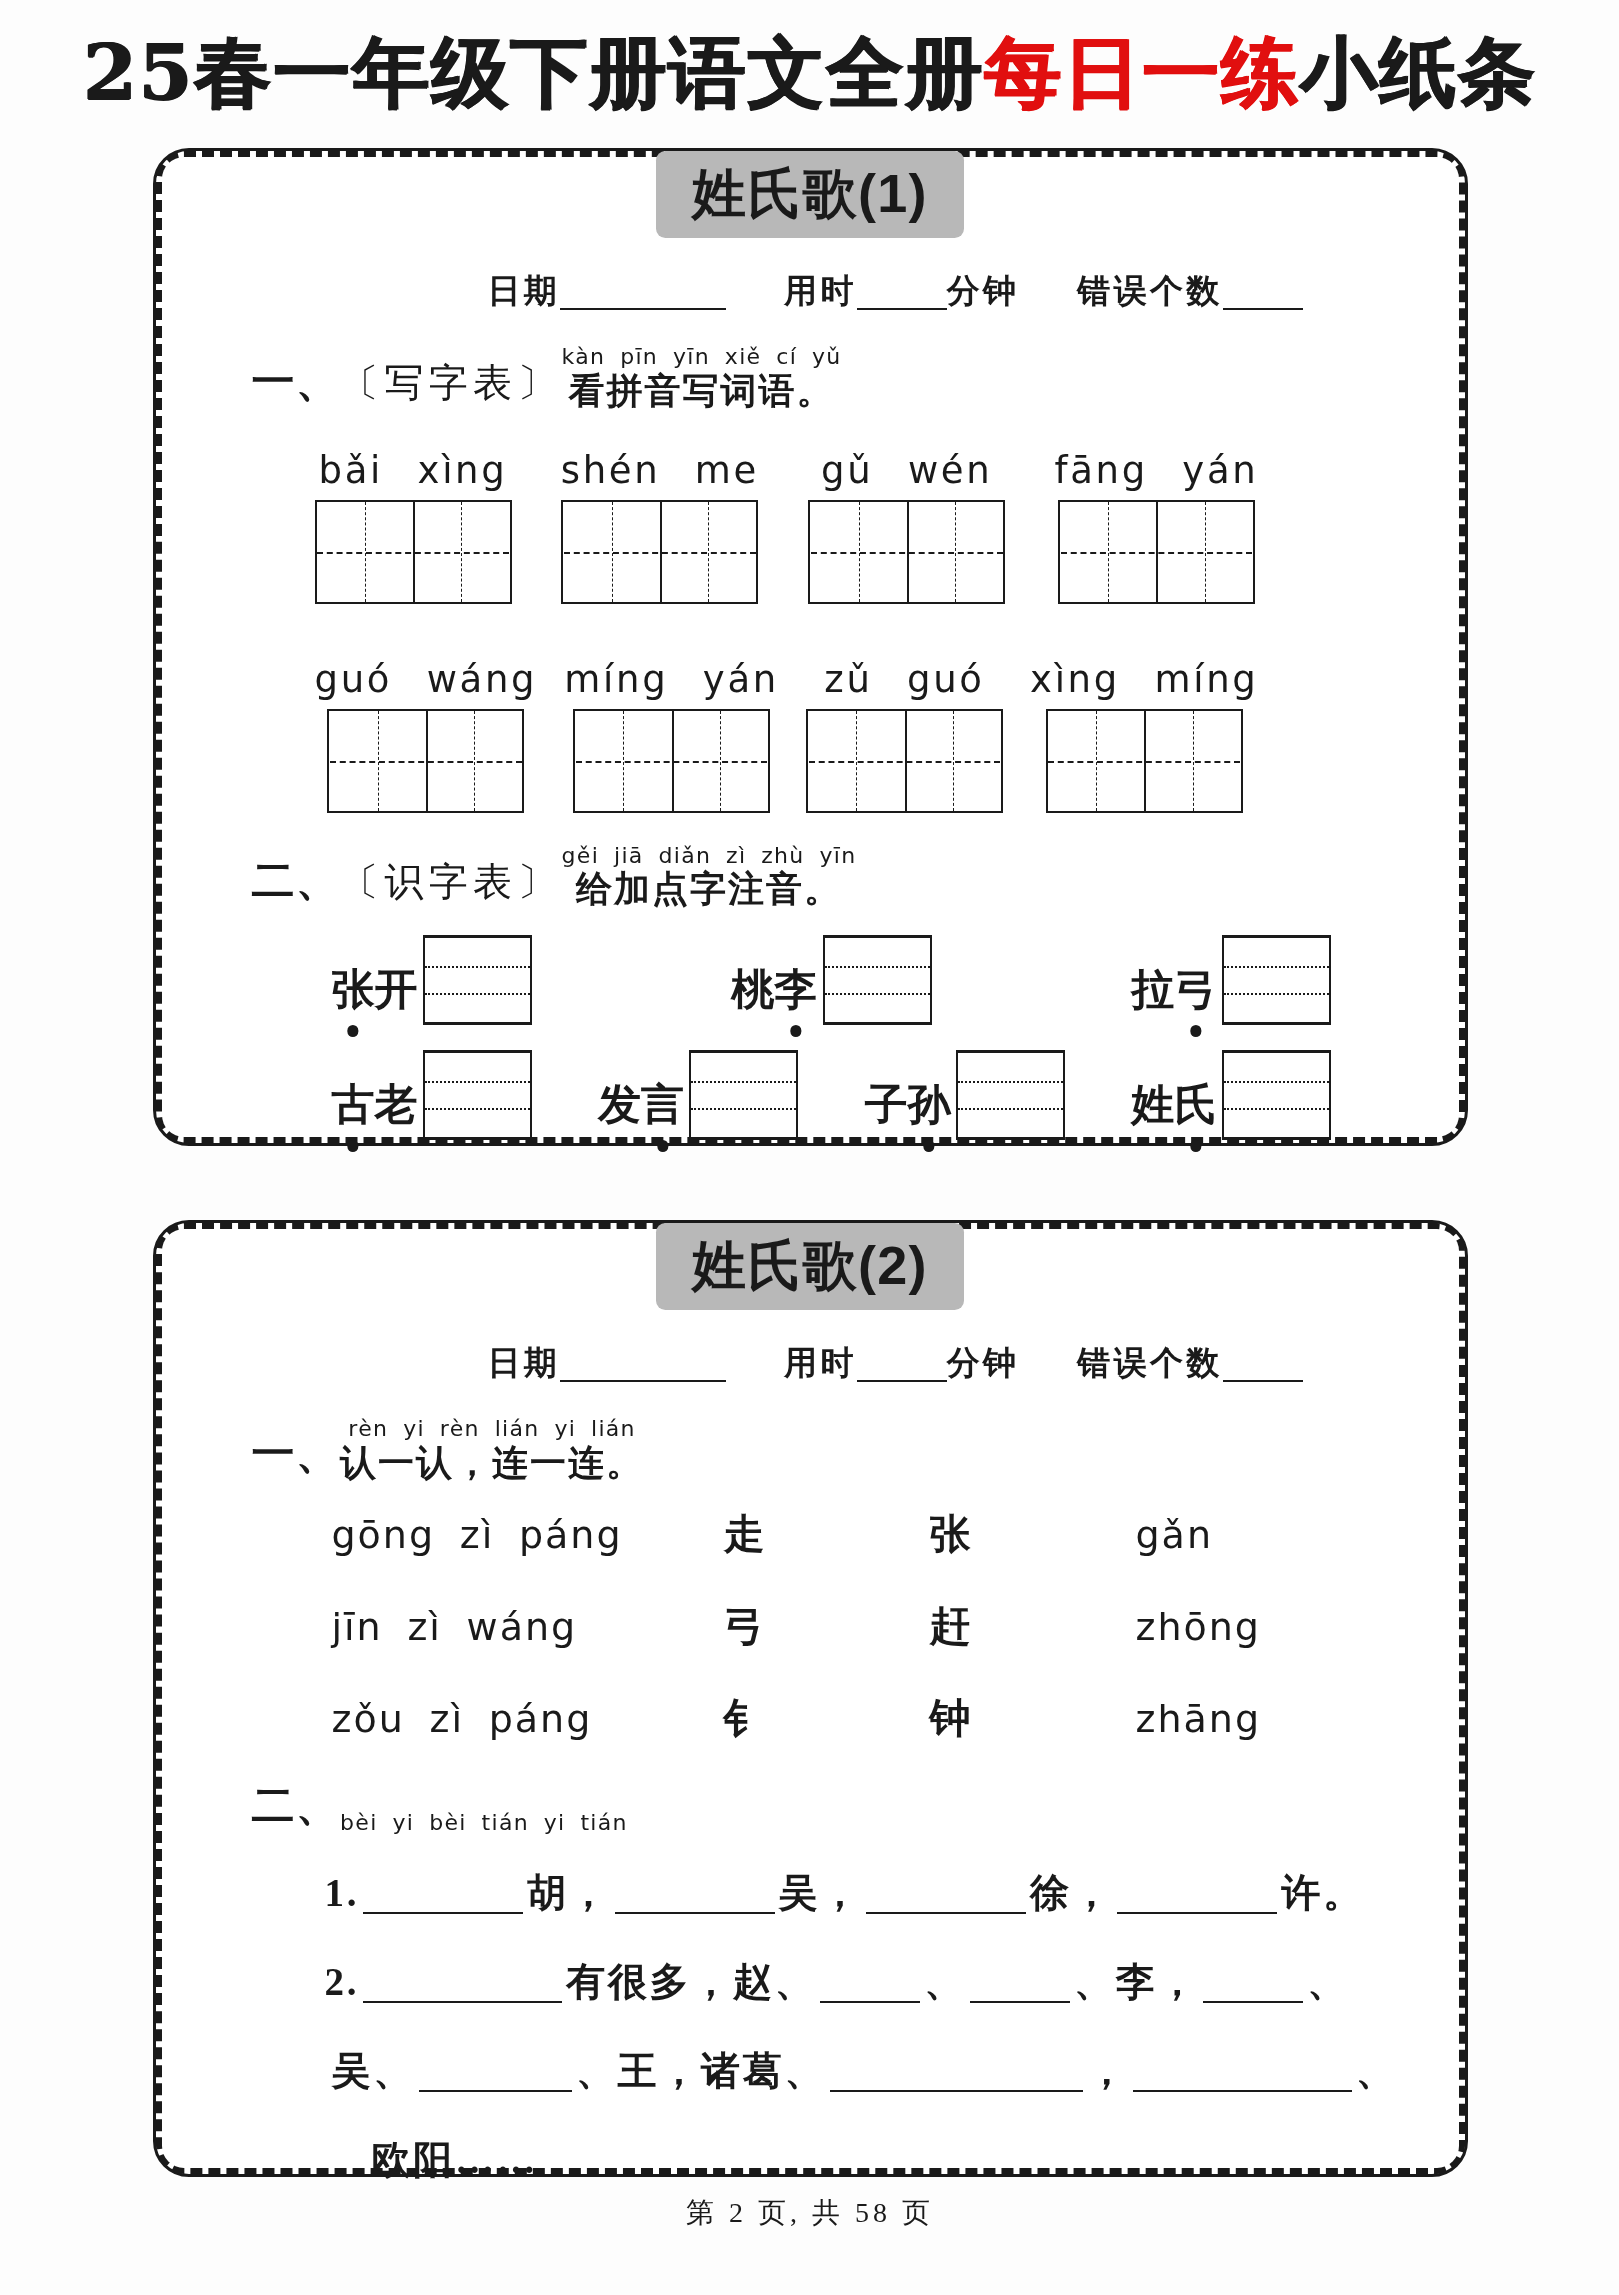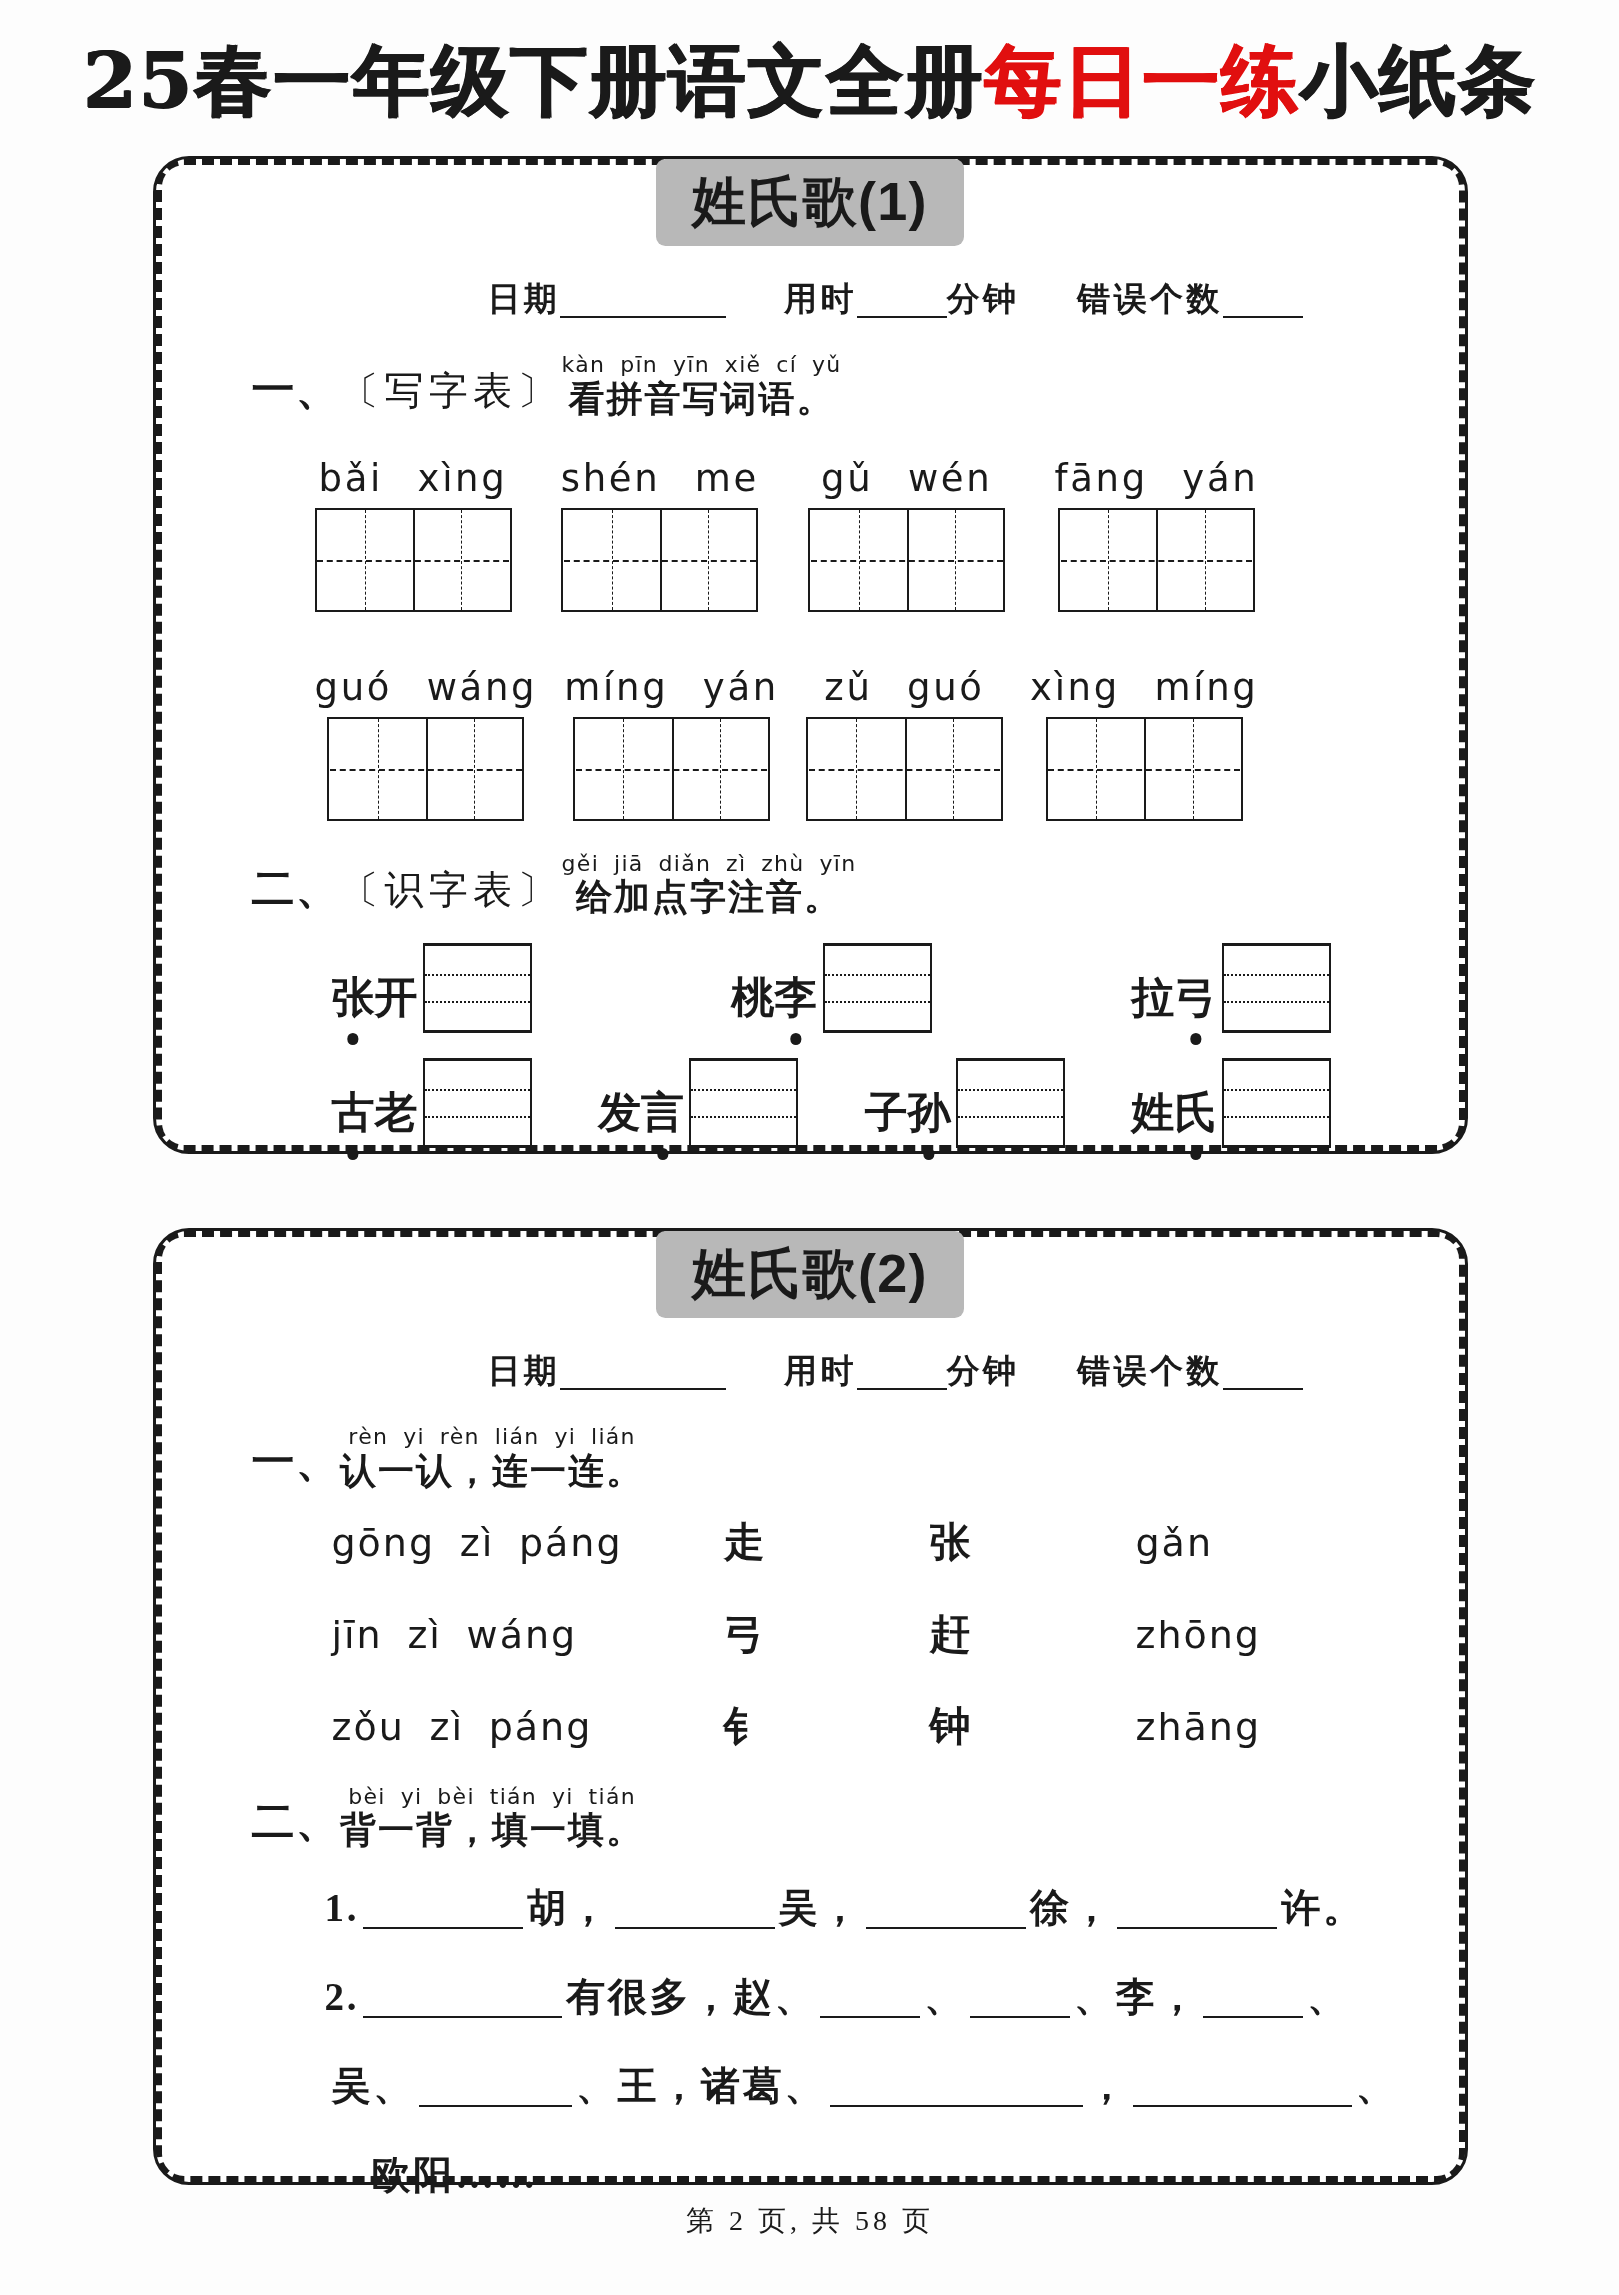--- a/index.html
+++ b/index.html
@@ -5,21 +5,21 @@
   html,body { margin:0; padding:0; background:#ffffff; }
   .sheet {
     position:relative; width:1620px; height:2295px; margin:0 auto;
     background:#fdfdfd; color:#1a1a1a;
     font-family:"Liberation Serif","DejaVu Serif",serif;
     overflow:hidden;
   }
 
   
   .page-title {
-    text-align:center; padding-top:31px;
+    text-align:center; padding-top:23px;
     font-size:77px; font-weight:bold; letter-spacing:2px; line-height:1.28;
     font-family:"DejaVu Serif","Liberation Serif",serif;
     white-space:nowrap;
   }
   .page-title span { text-shadow:1.3px 0 0 currentColor, -0.7px 0 0 currentColor, 0 1.3px 0 currentColor; }
   .page-title .red { color:var(--red); }
 
   
   .wbox {
     width:1315px; margin:26.6px auto 0; box-sizing:border-box;
@@ -318,21 +318,20 @@
           <div class="match-pinyin">zhōng</div>
           <div class="match-pinyin">zǒu zì páng</div>
           <div class="match-char">钅</div>
           <div class="match-char">钟</div>
           <div class="match-pinyin">zhāng</div>
         </div>
 
       <div class="ex-head">
         <span class="ex-num">二、</span><span class="stack">
             <span class="pn">bèi yi bèi   tián yi tián</span>
-            <span class="tx">背一背，填一填。</span>
           </span>
       </div>
 
       <div id="filllines">
           <div class="fill-line fl-num"><span class="ft">1.</span><span class="bl b240"></span><span class="ft">胡，</span><span class="bl b240"></span><span class="ft">吴，</span><span class="bl b240"></span><span class="ft">徐，</span><span class="bl b240"></span><span class="ft">许。</span></div>
           <div class="fill-line fl-num"><span class="ft">2.</span><span class="bl b300"></span><span class="ft">有很多，赵、</span><span class="bl b150"></span><span class="ft">、</span><span class="bl b150"></span><span class="ft">、李，</span><span class="bl b150"></span><span class="ft">、</span></div>
           <div class="fill-line fl-cont"><span class="ft">吴、</span><span class="bl b230"></span><span class="ft">、王，诸葛、</span><span class="bl b380"></span><span class="ft">，</span><span class="bl b330"></span><span class="ft">、</span></div>
           <div class="fill-line fl-cont2"><span class="ft">欧阳……</span></div>
         </div>
 

